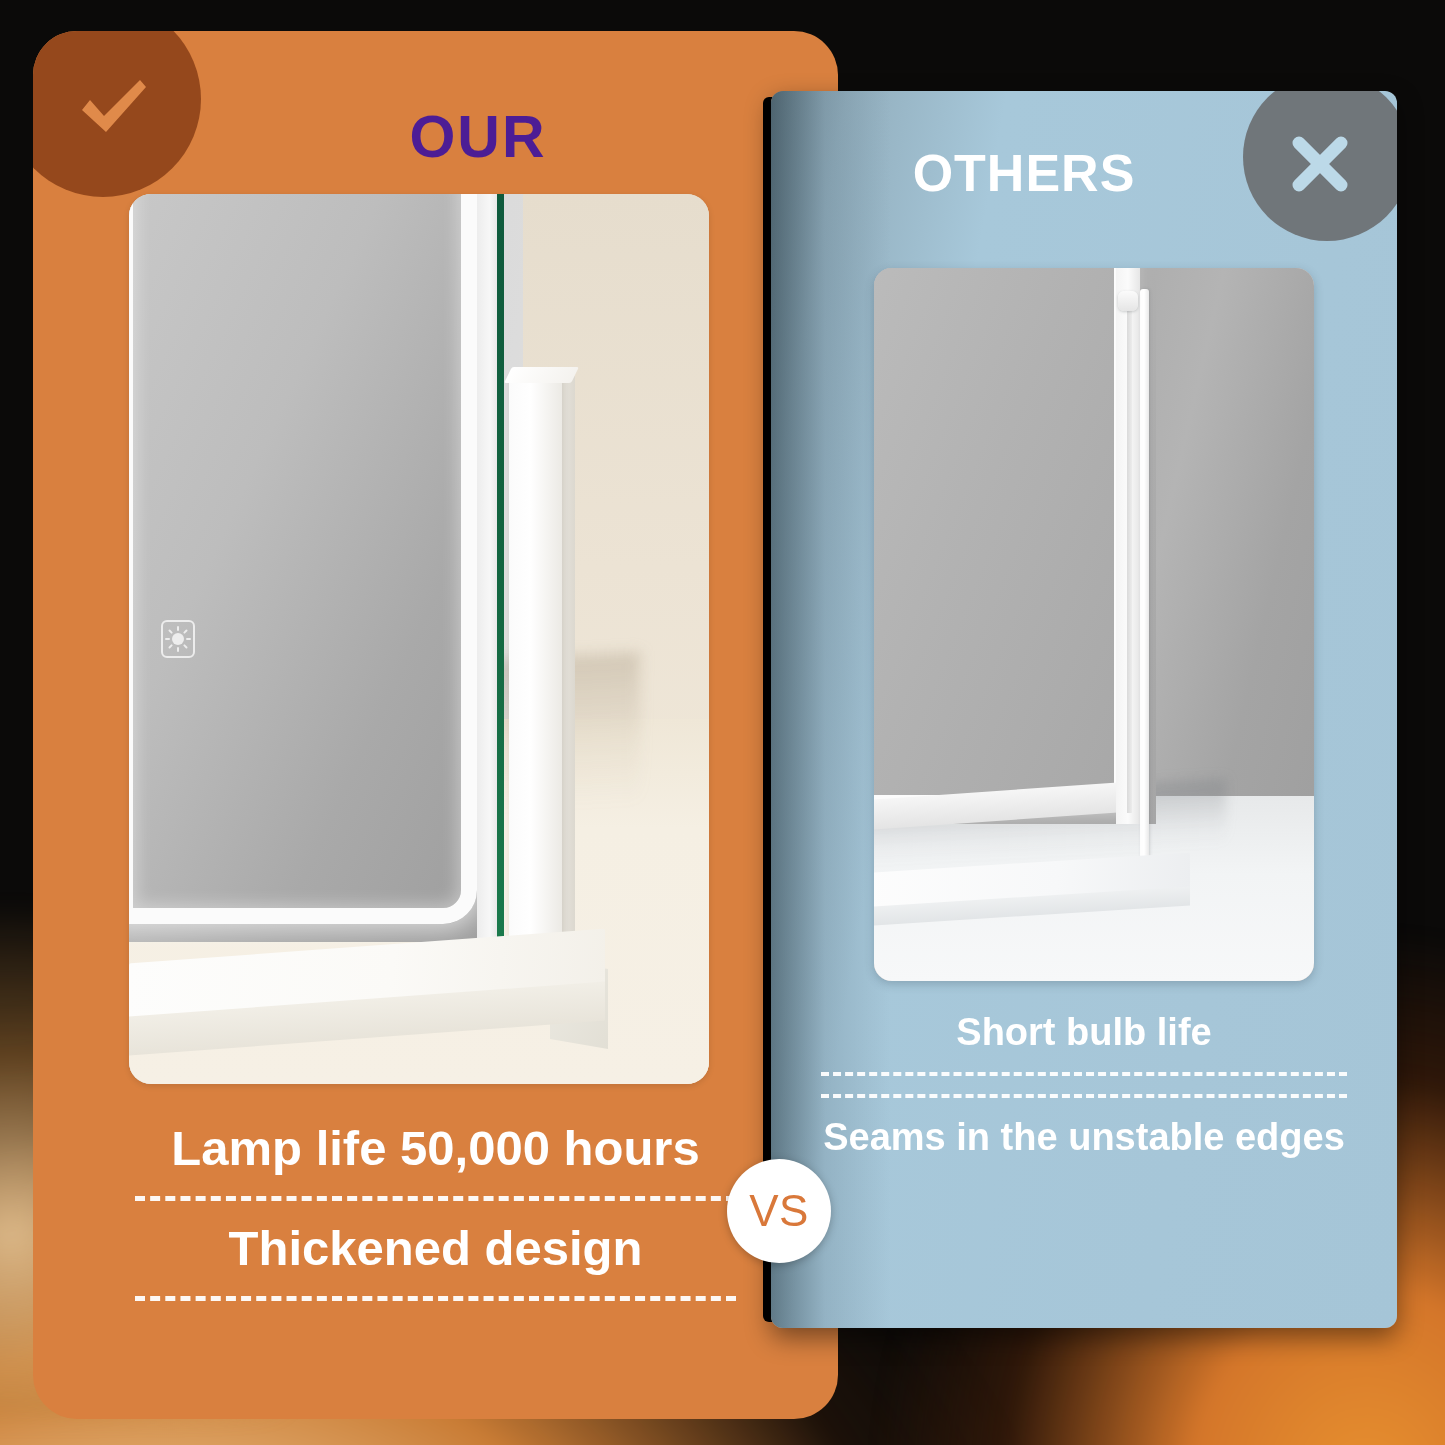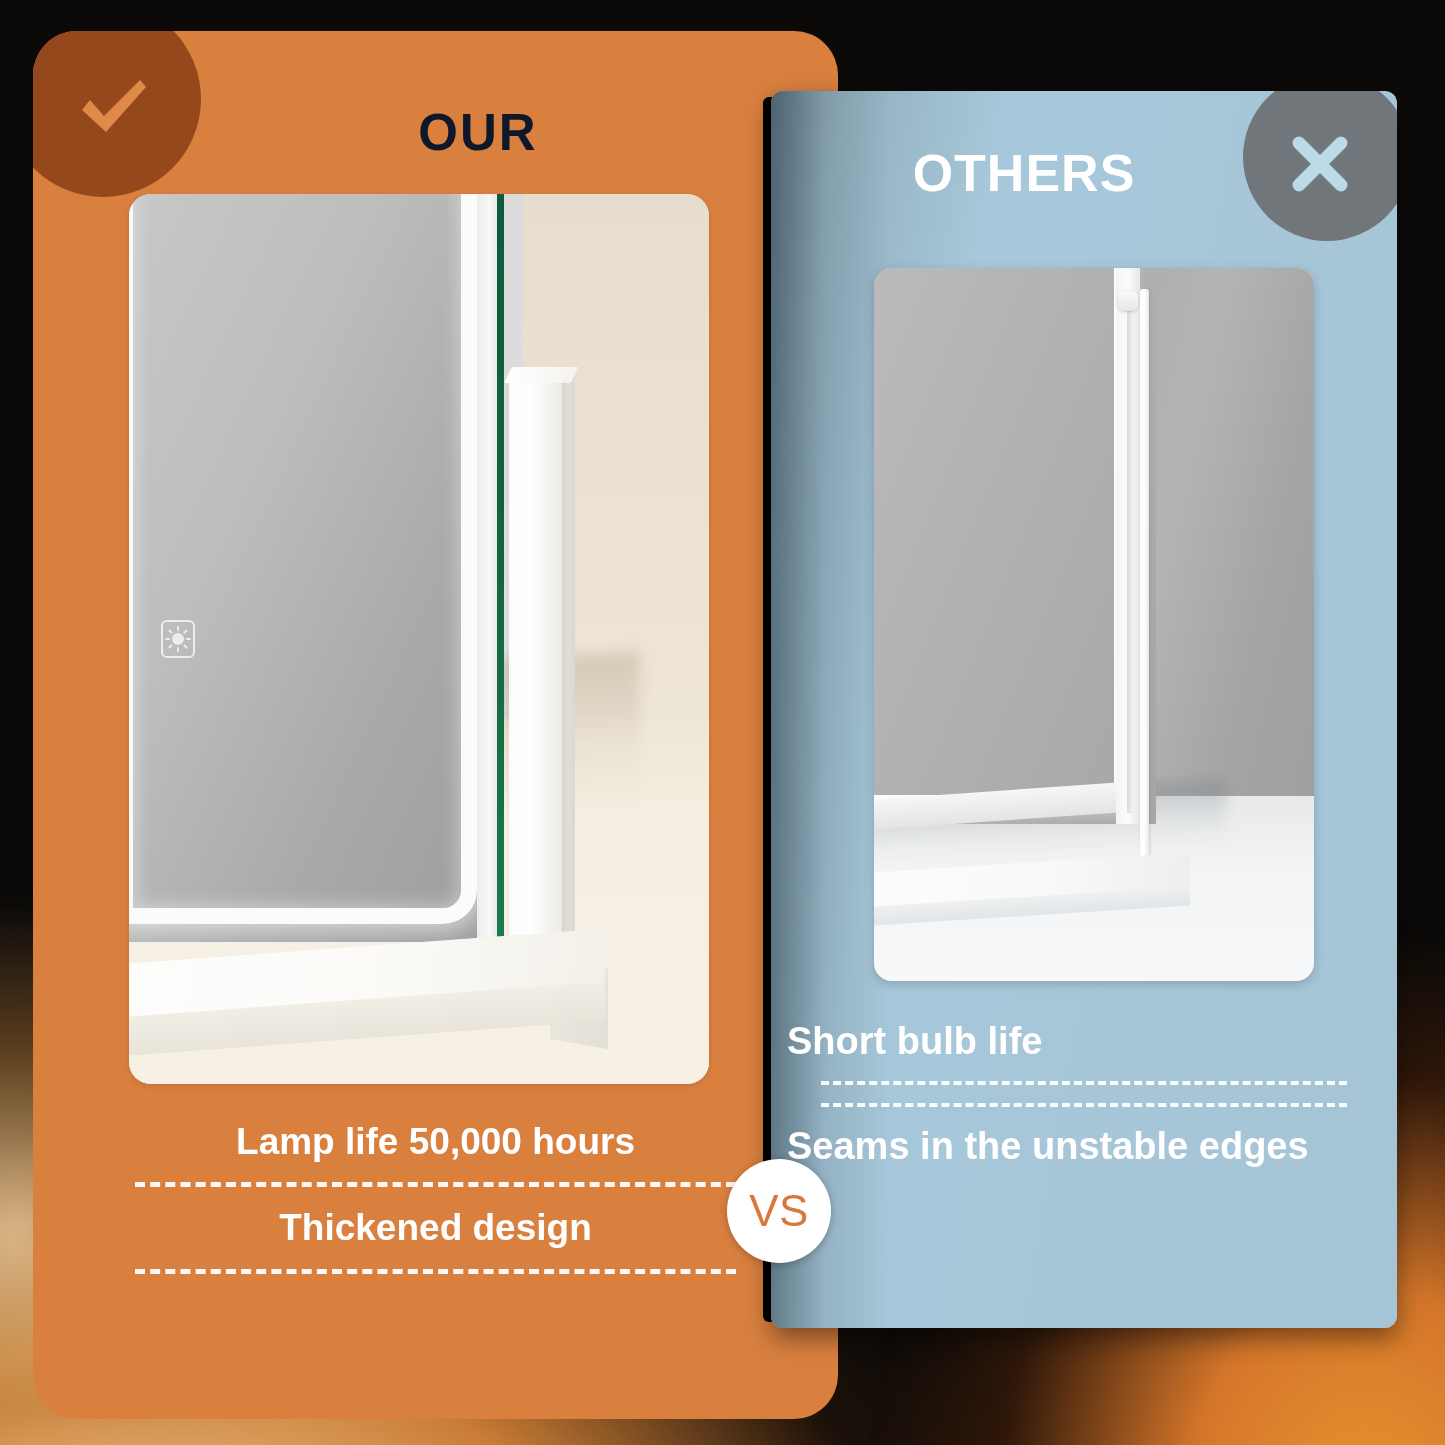--- a/index.html
+++ b/index.html
@@ -82,22 +82,22 @@
     align-items: center;
     justify-content: center;
   }
   .badge-check svg { margin: 18px 0 0 22px; }
 
   .our-title {
     position: absolute;
     left: 0; right: 0;
     top: 72px;
     text-align: center;
-    color: #0f172a;
-    font-size: 51px;
+    color: #4c1d95;
+    font-size: 59px;
     font-weight: 700;
     letter-spacing: 2px;
     padding-left: 85px;
     box-sizing: border-box;
   }
 
   .our-photo {
     position: absolute;
     left: 96px;
     top: 163px;
@@ -111,21 +111,21 @@
 
   .our-list {
     position: absolute;
     left: 40px;
     right: 40px;
     top: 1090px;
     text-align: center;
   }
   .our-list .feat {
     color: #ffffff;
-    font-size: 37px;
+    font-size: 49px;
     font-weight: 700;
     line-height: 1.12;
     white-space: nowrap;
   }
   .dash-rule {
     height: 0;
     border-top: 5px dashed #ffffff;
     margin: 20px 62px 20px 62px;
     opacity: 0.95;
   }
@@ -186,22 +186,21 @@
     overflow: hidden;
     background: #d8dadb;
     box-shadow: 0 3px 10px rgba(40,60,75,0.25);
   }
 
   .others-list {
     position: absolute;
     left: 16px;
     right: 16px;
     top: 920px;
-    text-align: left;
-    margin-top: 9px;
+    text-align: center;
   }
   .others-list .feat {
     color: #ffffff;
     font-size: 38px;
     font-weight: 700;
     line-height: 1.14;
     white-space: nowrap;
   }
   .others-list .dash-rule {
     border-top: 4px dashed #ffffff;

